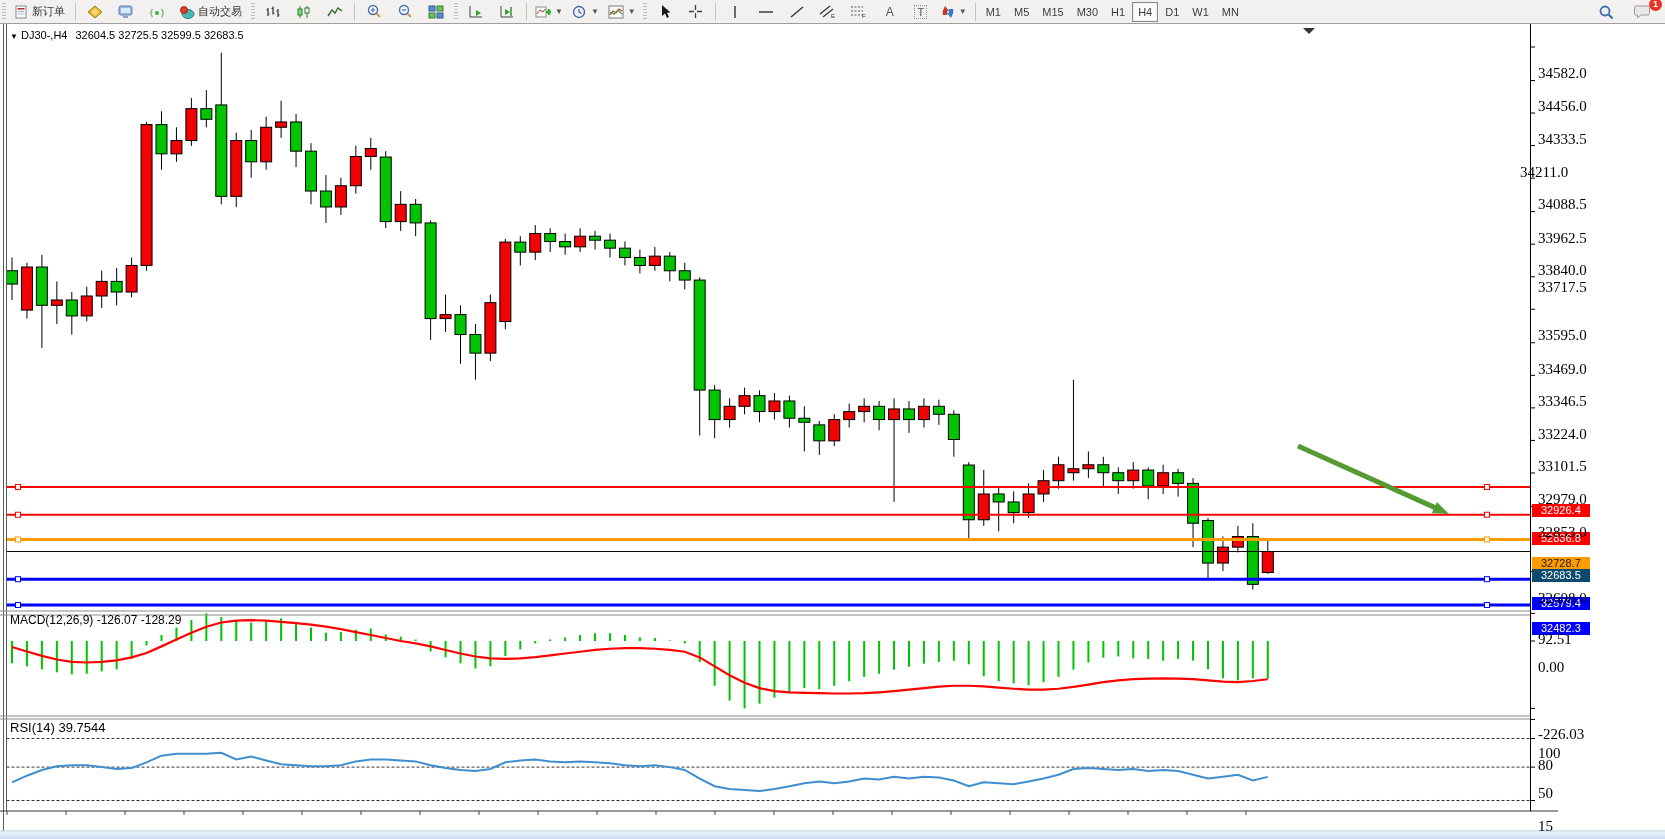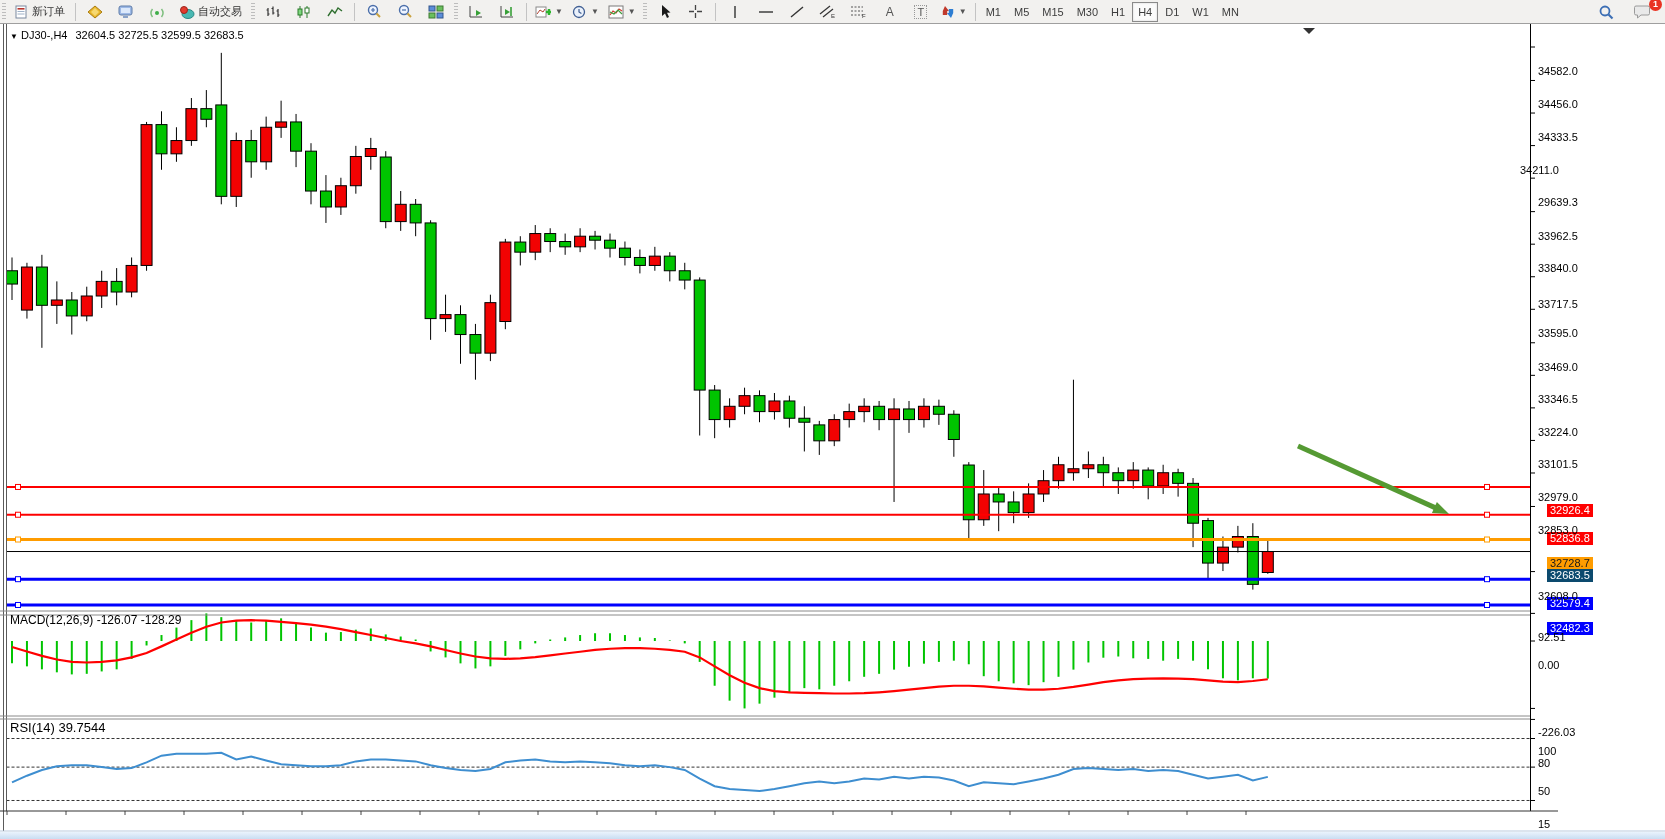--- a/index.html
+++ b/index.html
@@ -18,23 +18,23 @@
   .tf-btn{height:18px;padding:0 5px;display:flex;align-items:center;color:#3d3d3d;
           border:1px solid transparent;}
   .tf-btn.active{border:1px solid #8a8a8a;background:#fbfbfb;box-shadow:inset 0 0 2px #cfcfcf;}
   #tb-right{margin-left:auto;display:flex;align-items:center;margin-right:8px;gap:6px;}
   .badge{position:absolute;top:-4px;right:-6px;background:#e93323;color:#fff;border-radius:8px;
          min-width:13px;height:13px;line-height:13px;text-align:center;font-size:9px;font-weight:bold;}
   
   #chart-area{position:absolute;left:0;top:24px;width:1665px;height:808px;background:#fff;}
   #gfx{position:absolute;left:0;top:0;}
   #labels{position:absolute;left:0;top:0;width:1665px;height:815px;pointer-events:none;}
-  .tick{position:absolute;font-size:11px;white-space:nowrap;color:#000;}
-  .pricebadge{position:absolute;left:1532px;height:13px;line-height:13px;padding:0 3px;
-              font-size:11px;white-space:nowrap;margin-left:15px;}
+  .tick{position:absolute;font-size:15px;white-space:nowrap;color:#000;font-family:Liberation Serif, serif;}
+  .pricebadge{position:absolute;left:1532px;height:13px;line-height:13px;padding:0 9px;
+              font-size:11px;white-space:nowrap;}
   #chart-title{position:absolute;left:10px;top:5px;font-size:11px;color:#000;}
   #chart-title .sym{margin-right:8px;}
   #macd-label{position:absolute;left:10px;top:589px;font-size:12px;}
   #rsi-label{position:absolute;left:10px;top:696px;font-size:13px;}
   #bottom-strip{position:absolute;left:0;top:832px;width:1665px;height:7px;
                 background:linear-gradient(#eaf3fc,#c9ddf2);}
   .icon{display:inline-block;line-height:0;}
 </style>
 </head>
 <body>
@@ -674,24 +674,24 @@
         <span class="tick" style="left: 1538px; top: 635px;">0.00</span>
         <span class="tick" style="left: 1538px; top: 702.425px;">-226.03</span>
         <span class="tick" style="left: 1538px; top: 721px;">100</span>
         <span class="tick" style="left: 1538px; top: 732.5px;">80</span>
         <span class="tick" style="left: 1538px; top: 761.114px;">50</span>
         <span class="tick" style="left: 1538px; top: 794.497px; text-align: right;">15</span>
         <span class="tick" style="left: 1538px; top: 41px;">34582.0</span>
         <span class="tick" style="left: 1538px; top: 74.4839px;">34456.0</span>
         <span class="tick" style="left: 1538px; top: 107.038px;">34333.5</span>
         <span class="tick" style="left: 1520px; top: 139.592px;">34211.0</span>
-        <span class="tick" style="left: 1538px; top: 172.145px;">29639.3</span>
+        <span class="tick" style="left: 1538px; top: 172.145px;">34088.5</span>
         <span class="tick" style="left: 1538px; top: 205.629px;">33962.5</span>
         <span class="tick" style="left: 1538px; top: 238.183px;">33840.0</span>
-        <span class="tick" style="left: 1538px; top: 274px;">33717.5</span>
+        <span class="tick" style="left: 1538px; top: 255px;">33717.5</span>
         <span class="tick" style="left: 1538px; top: 303.291px;">33595.0</span>
         <span class="tick" style="left: 1538px; top: 336.775px;">33469.0</span>
         <span class="tick" style="left: 1538px; top: 369.328px;">33346.5</span>
         <span class="tick" style="left: 1538px; top: 401.882px;">33224.0</span>
         <span class="tick" style="left: 1538px; top: 434.436px;">33101.5</span>
         <span class="tick" style="left: 1538px; top: 466.99px;">32979.0</span>
         <span class="tick" style="left: 1538px; top: 500.474px;">32853.0</span>
         <span class="tick" style="left: 1538px; top: 565.581px;">32608.0</span>
       </div>
 

